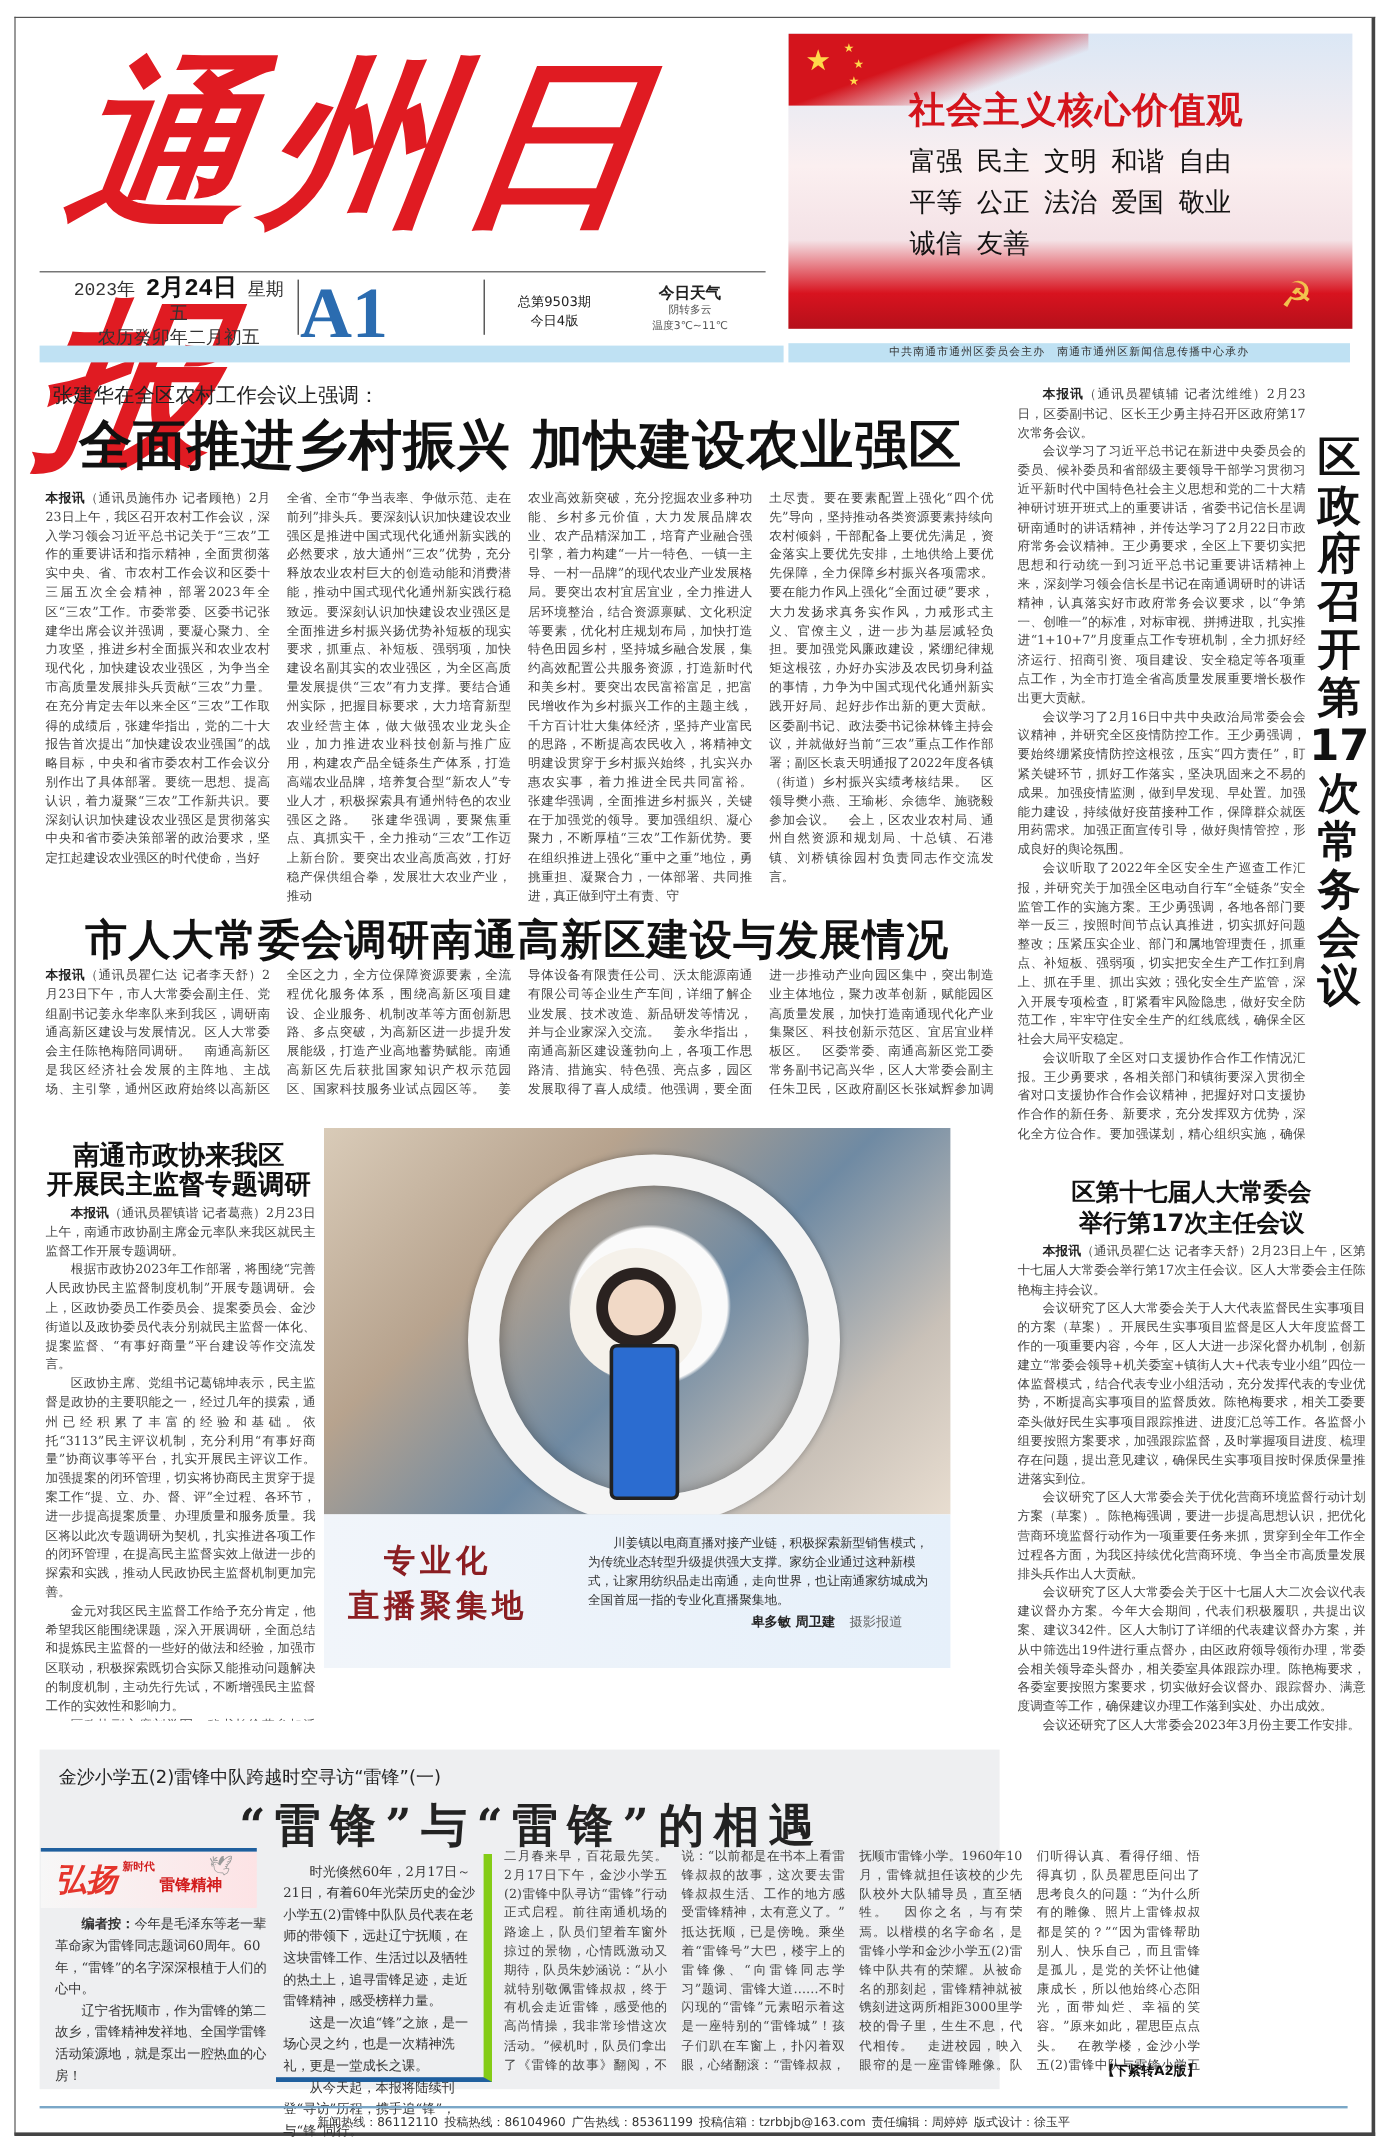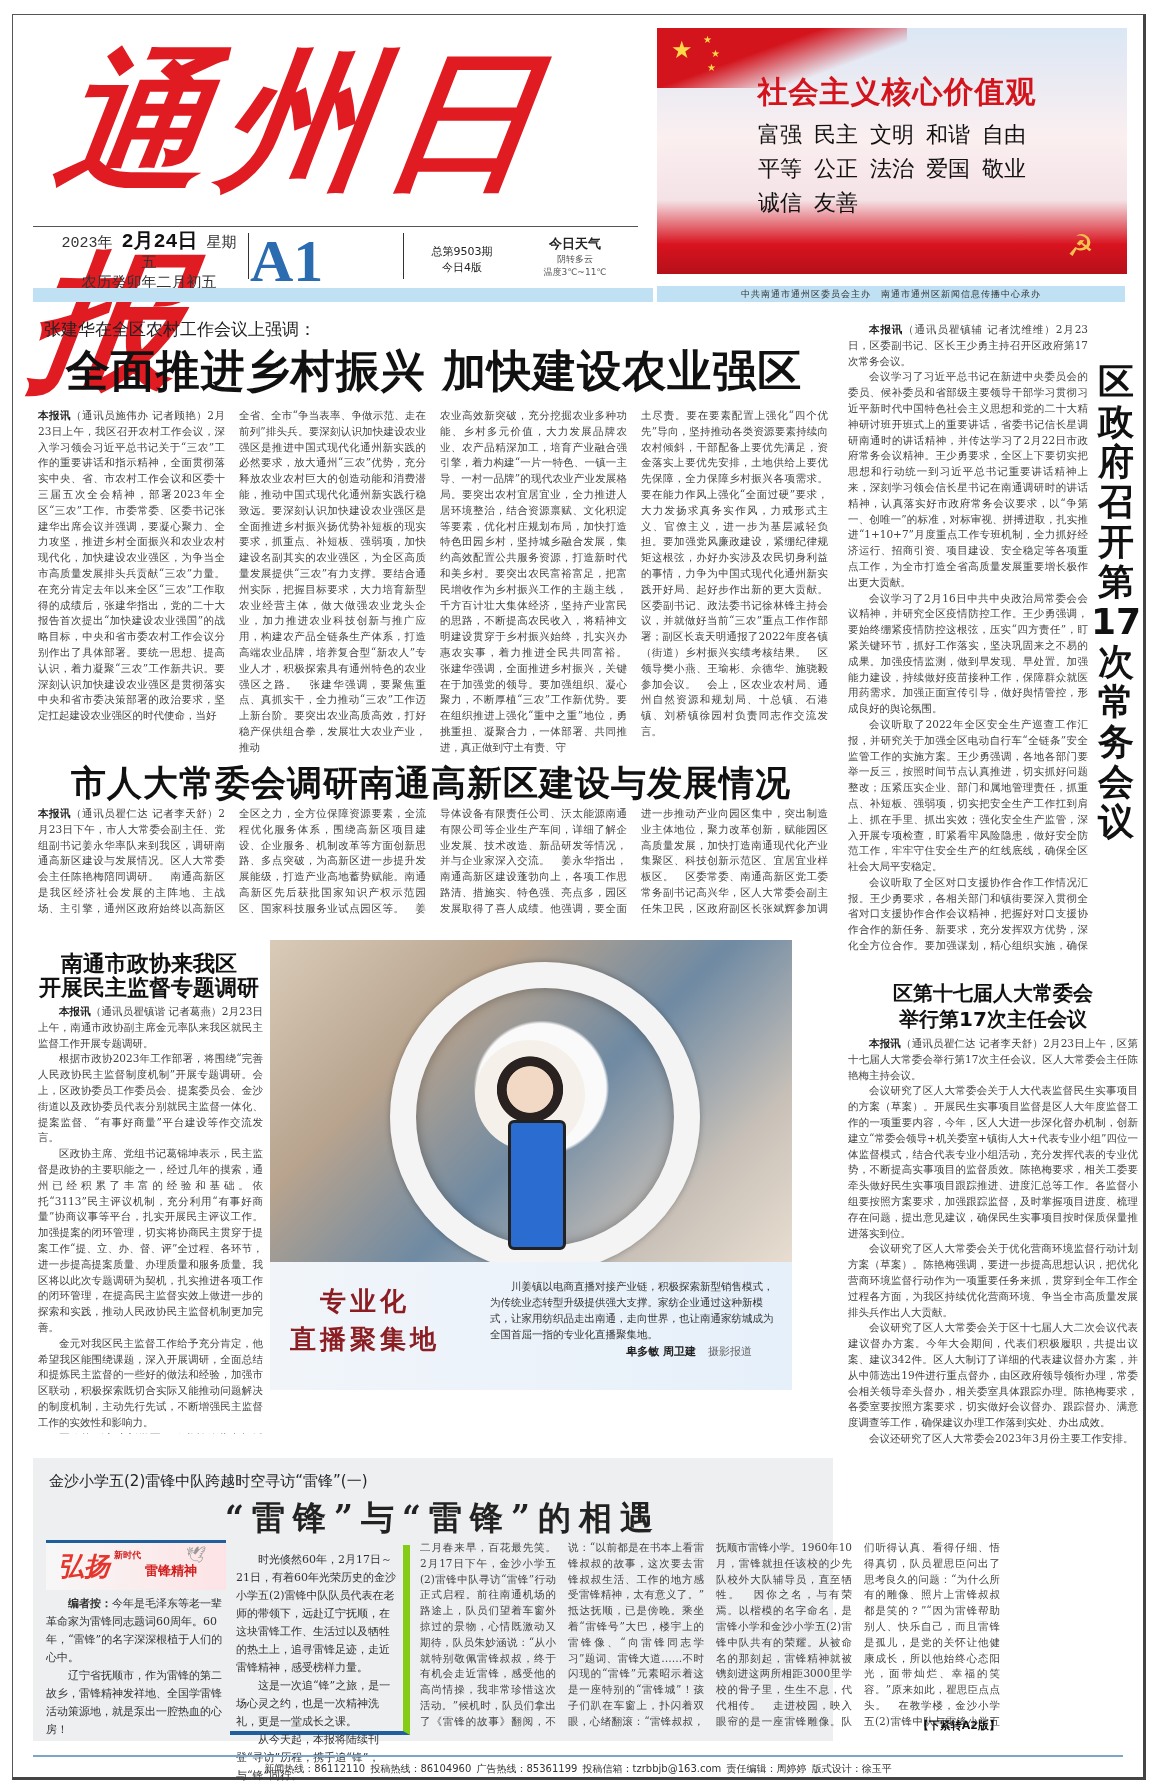--- a/index.html
+++ b/index.html
@@ -36,22 +36,22 @@
 .ring{position:absolute;left:120px;top:22px;width:310px;height:310px;border-radius:50%;border:26px solid #f4f4f4;box-shadow:0 0 12px rgba(0,0,0,.35) inset,0 0 6px rgba(0,0,0,.3)}
 .phone{position:absolute;left:238px;top:180px;width:58px;height:130px;background:#2b6cd0;border-radius:6px;border:3px solid #222}
 .person{position:absolute;left:205px;top:100px;width:110px;height:110px;border-radius:50%;background:radial-gradient(circle at 50% 45%,#f1d9c6 0 28%,#2a2220 29% 40%,#f5f1ea 41%)}
 .caption-box{left:270px;top:1262px;width:522px;height:128px;background:linear-gradient(90deg,#f1f5fa,#e6f0fa)}
 .caption-title{position:absolute;left:20px;top:20px;width:150px;font-family:"DejaVu Serif",serif;font-weight:bold;font-size:26px;line-height:38px;color:#8b1e22;text-align:center;letter-spacing:4px}
 .caption-text{position:absolute;left:220px;top:16px;width:290px;font-size:10.5px;line-height:16px;color:#333;text-indent:2em}
 .caption-credit{position:absolute;right:40px;top:82px;font-family:"DejaVu Sans",sans-serif;font-size:11px;color:#222}
 .caption-credit span{color:#666;margin-left:12px;font-family:"DejaVu Serif",serif}
 .feature-box{left:33px;top:1458px;width:800px;height:283px;background:#eeeff1}
 .feature-kicker{font-family:"DejaVu Sans",sans-serif;font-size:15px;color:#222}
-.feature-title{font-family:"DejaVu Serif",serif;font-weight:bold;font-size:33px;letter-spacing:8px;color:#222}
-.editor-box{left:46px;top:1540px;width:180px;height:50px;background:linear-gradient(90deg,#f7f7f7,#fde3e5);border-top:3px solid #1f5f9e}
+.feature-title{font-family:"DejaVu Serif",serif;font-weight:bold;font-size:38px;letter-spacing:8px;color:#222}
+.editor-box{left:34px;top:1540px;width:180px;height:50px;background:linear-gradient(90deg,#f7f7f7,#fde3e5);border-top:3px solid #1f5f9e}
 .editor-logo{position:absolute;left:12px;top:6px;font-family:"DejaVu Serif",serif;font-weight:bold;font-style:italic;font-size:26px;color:#e5352c}
 .editor-logo small{font-size:9px;color:#d21d1d;font-style:normal;margin-left:4px;vertical-align:top}
 .editor-logo em{font-style:normal;font-family:"DejaVu Sans",sans-serif;font-size:13px;color:#d21d1d;margin-left:4px}
 .note-col{font-size:11px;line-height:18px;color:#333}
 .note-col p{text-indent:2em}
 .intro-box{left:230px;top:1545px;width:180px;height:190px;border-bottom:4px solid #1f5f9e;border-right:7px solid #84cc16}
 .to-continue{font-family:"DejaVu Sans",sans-serif;font-size:11px;font-weight:bold;color:#111;text-align:right}
 .footer-line{left:33px;top:1755px;width:1090px;height:2px;background:#7aa7c7}
 .footer{left:33px;top:1762px;width:1090px;text-align:center;font-family:"DejaVu Sans",sans-serif;font-size:10px;color:#333;word-spacing:2px}
 .footer span{margin:0 0}

